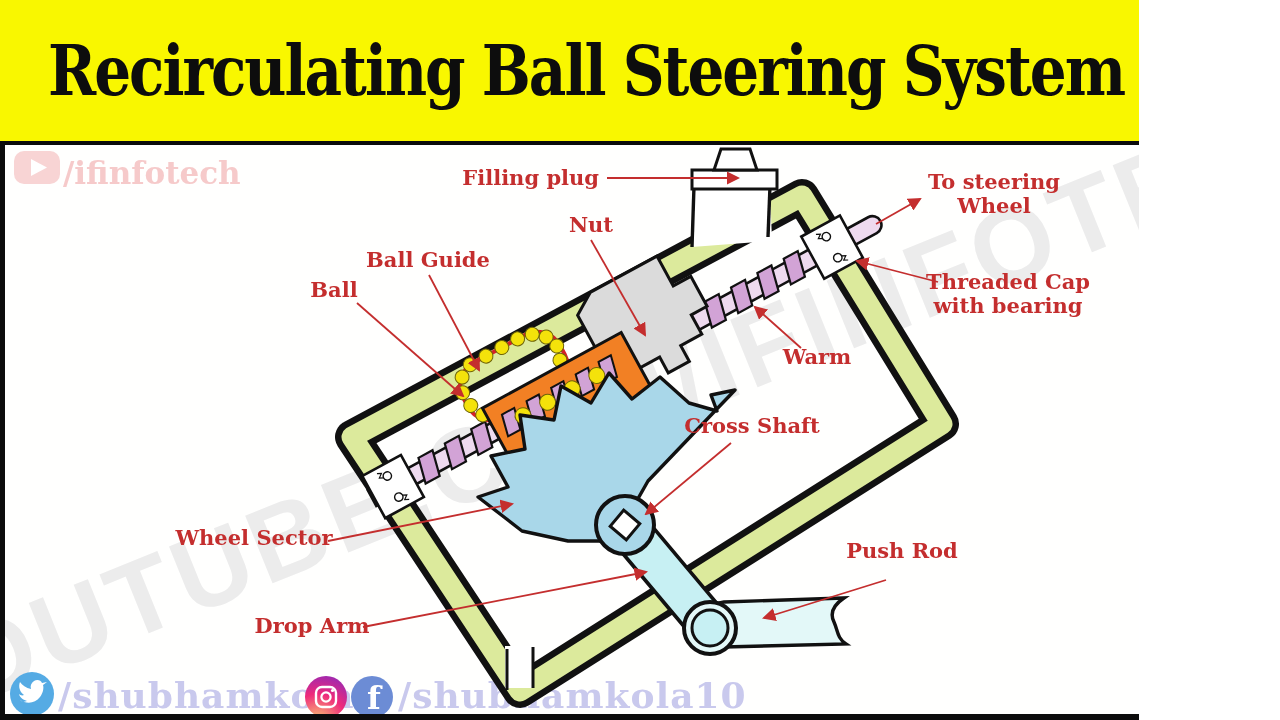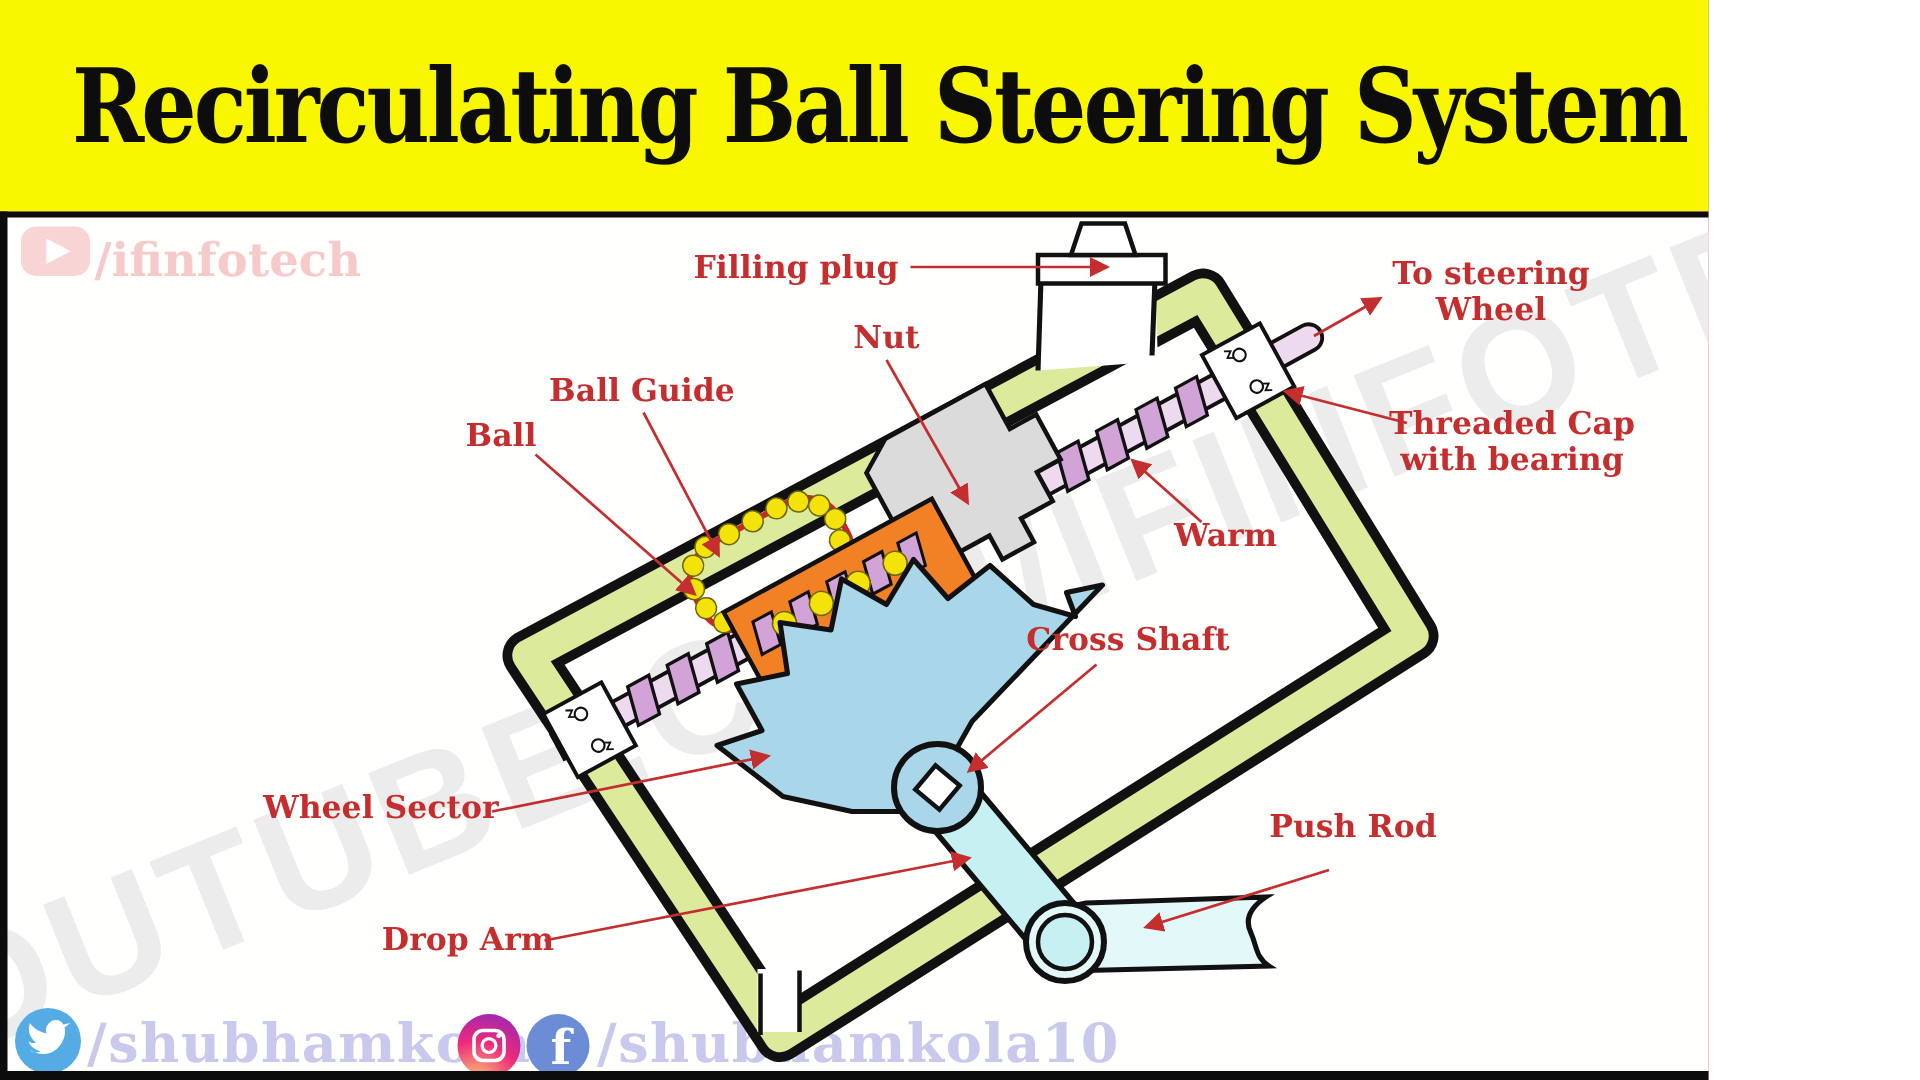--- a/index.html
+++ b/index.html
@@ -1,17 +1,17 @@
 <!DOCTYPE html>
 <html><head>
 <meta charset="utf-8">
 <style>
   html,body{margin:0;padding:0;background:#fff;}
   #stage{position:relative;width:1139px;height:720px;overflow:hidden;
-         font-family:"DejaVu Serif",serif;background:#be185d;text-align:right;}
+         font-family:"DejaVu Serif",serif;background:#6d28d9;text-align:right;}
   
   #header{position:absolute;left:0;top:0;width:1280px;height:141px;background:#f9f700;}
   #title-wrap{position:absolute;left:28px;top:0;width:1116px;height:141px;
       display:flex;align-items:center;justify-content:center;}
   #title{font-weight:bold;font-size:58px;letter-spacing:-2px;color:#0d0d0d;
       white-space:nowrap;transform:scaleY(1.18);transform-origin:center;}
   #avatar{position:absolute;left:1157px;top:24px;width:96px;height:96px;border-radius:50%;
       overflow:hidden;background:#b9aca0;}
   
   #panel{position:absolute;left:0;top:141px;width:1280px;height:579px;background:#fffffe;}

